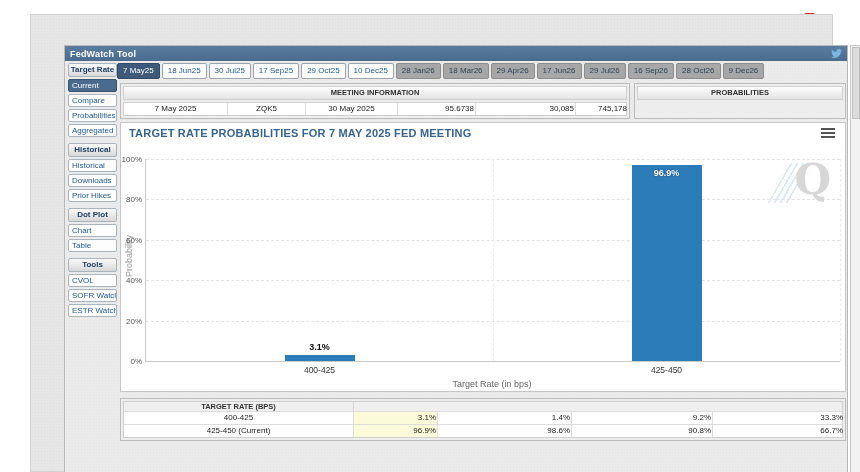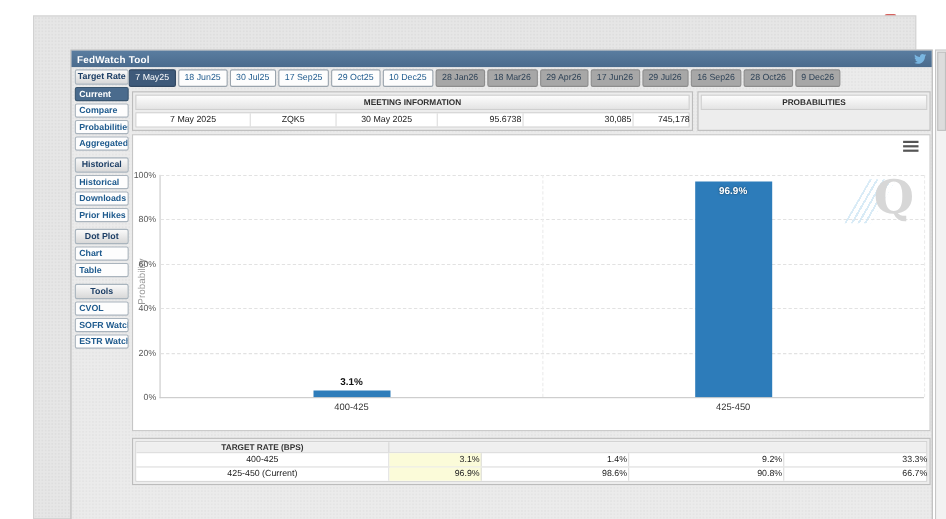--- a/index.html
+++ b/index.html
@@ -35,21 +35,21 @@
   .tabs-row{position:absolute;left:52px;top:17px;display:flex;gap:2px;}
   .tab{height:14px;line-height:14px;padding:0 5px;font-size:8px;font-weight:normal;border:1px solid #9aa4ad;border-radius:2px;cursor:pointer;white-space:nowrap;}
   .tab.light{background:#fdfdfd;color:#1f5b8e;}
   .tab.active{background:#3e5a7a;color:#ffffff;border-color:#324963;}
   .tab.dark{background:#a7a7a7;color:#2f4357;border-color:#8d8d8d;}
   
   .sidebar{position:absolute;left:3px;top:17px;width:49px;display:flex;flex-direction:column;}
   .side-header{height:12px;line-height:12px;text-align:center;font-size:8px;font-weight:bold;color:#1d3f66;
     background:linear-gradient(#fafafa,#d8d8d8);border:1px solid #a9b4bd;border-radius:2px;margin:4px 0 2px 0;}
   .sidebar .side-header:first-child{margin-top:0;}
-  .side-item{height:11px;line-height:11px;font-size:8px;color:#1f5b8e;background:#fdfdfd;border:1px solid #aab4bd;border-radius:2px;padding:0 3px;margin-bottom:2px;cursor:pointer;white-space:nowrap;overflow:hidden;font-weight:bold;}
+  .side-item{height:11px;line-height:11px;font-size:8px;color:#1f5b8e;background:#fdfdfd;border:1px solid #aab4bd;border-radius:2px;padding:0 3px;margin-bottom:2px;cursor:pointer;white-space:nowrap;overflow:hidden;}
   .side-item.selected{background:#4a6b8d;color:#fff;border-color:#3a566f;}
   
   .main{position:absolute;left:55px;top:37px;width:726px;}
   .info-row{display:flex;gap:4px;}
   .panel{border:1px solid #bcbcbc;background:#ededed;padding:2px;box-sizing:border-box;}
   .panel-title{height:12px;line-height:12px;text-align:center;font-size:7.5px;font-weight:bold;color:#2e2e2e;
     background:linear-gradient(#fdfdfd,#e4e4e4);border:1px solid #cfcfcf;margin-bottom:2px;}
   .grid-table{background:#fff;border:1px solid #cfcfcf;}
   .grid-row{display:flex;}
   .grid-row + .grid-row{border-top:1px solid #dcdcdc;}
@@ -162,20 +162,21 @@
                 <div class="cell num" style="width: 52px;">745,178</div>
               </div>
           </div>
         </div>
         <div class="panel" style="width:212px;">
           <div class="panel-title">PROBABILITIES</div>
         </div>
       </div>
 
       <div class="chart-panel">
+        <div class="chart-title">TARGET RATE PROBABILITIES FOR 7 MAY 2025 FED MEETING</div>
         <div class="hamburger">
             <span></span>
             <span></span>
             <span></span>
           </div>
         <div class="yaxis-label">Probability</div>
         <div class="plot" id="plot">
             <div class="ytick" style="top: 202px;">0%</div>
             <div class="ytick" style="top: 161.6px;">20%</div>
             <div class="gridline" style="top: 161.6px;"></div>
@@ -193,20 +194,21 @@
               <div class="bar" style="height: 6.262px; background: rgb(45, 124, 186);"></div>
               <div class="bar-label outside" style="bottom: 9.262px;">3.1%</div>
               <div class="cat-label">400-425</div>
             </div>
             <div class="band" style="left: 50%;">
               <div class="bar" style="height: 195.738px; background: rgb(45, 124, 186);"></div>
               <div class="bar-label inside" style="top: 9.262px;">96.9%</div>
               <div class="cat-label">425-450</div>
             </div>
           </div>
+        <div class="xaxis-label">Target Rate (in bps)</div>
         <div class="watermark">
           <div class="hatch"></div>
           <div class="q">Q</div>
         </div>
       </div>
 
       <div class="panel bottom-panel">
         <div class="grid-table">
           <div class="bt-head">
             <div class="bt-col1">TARGET RATE (BPS)</div>

